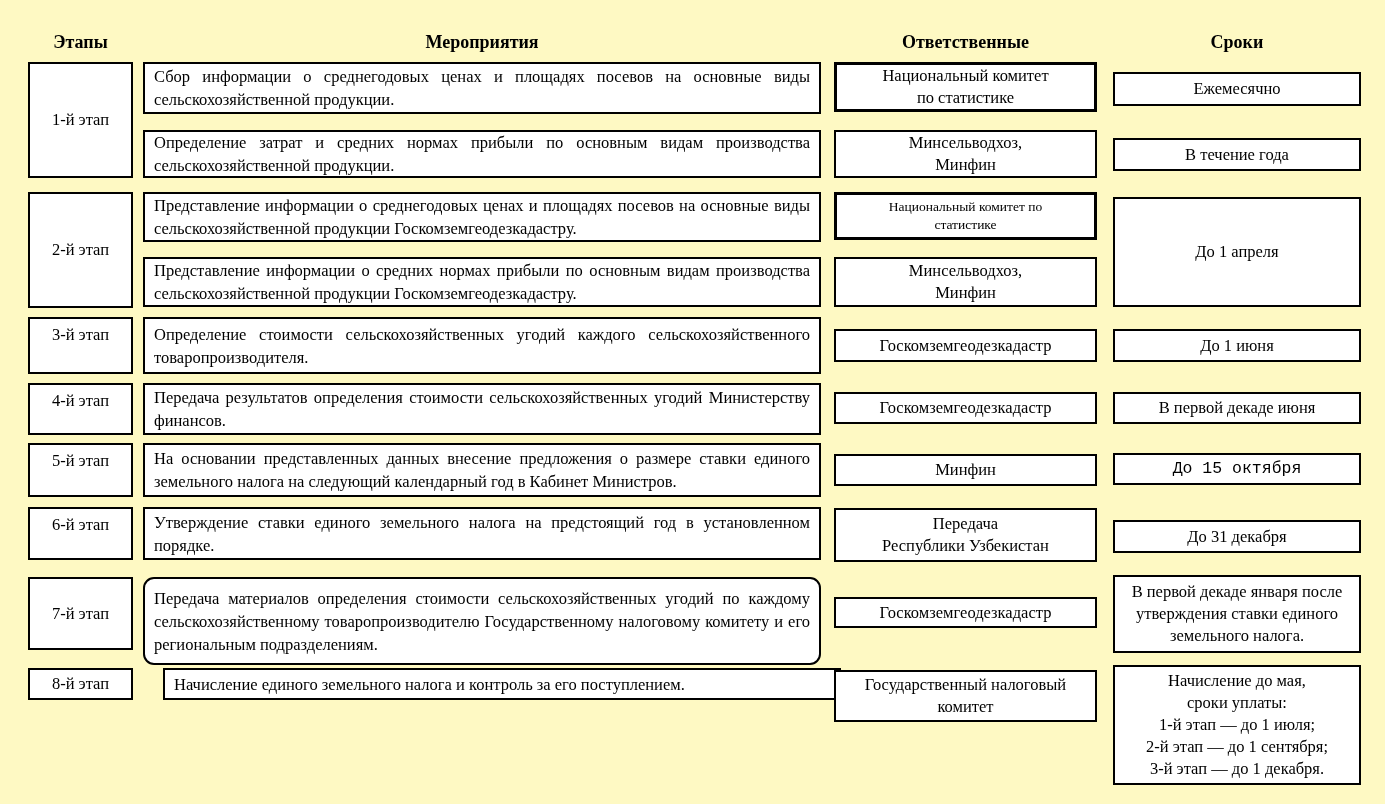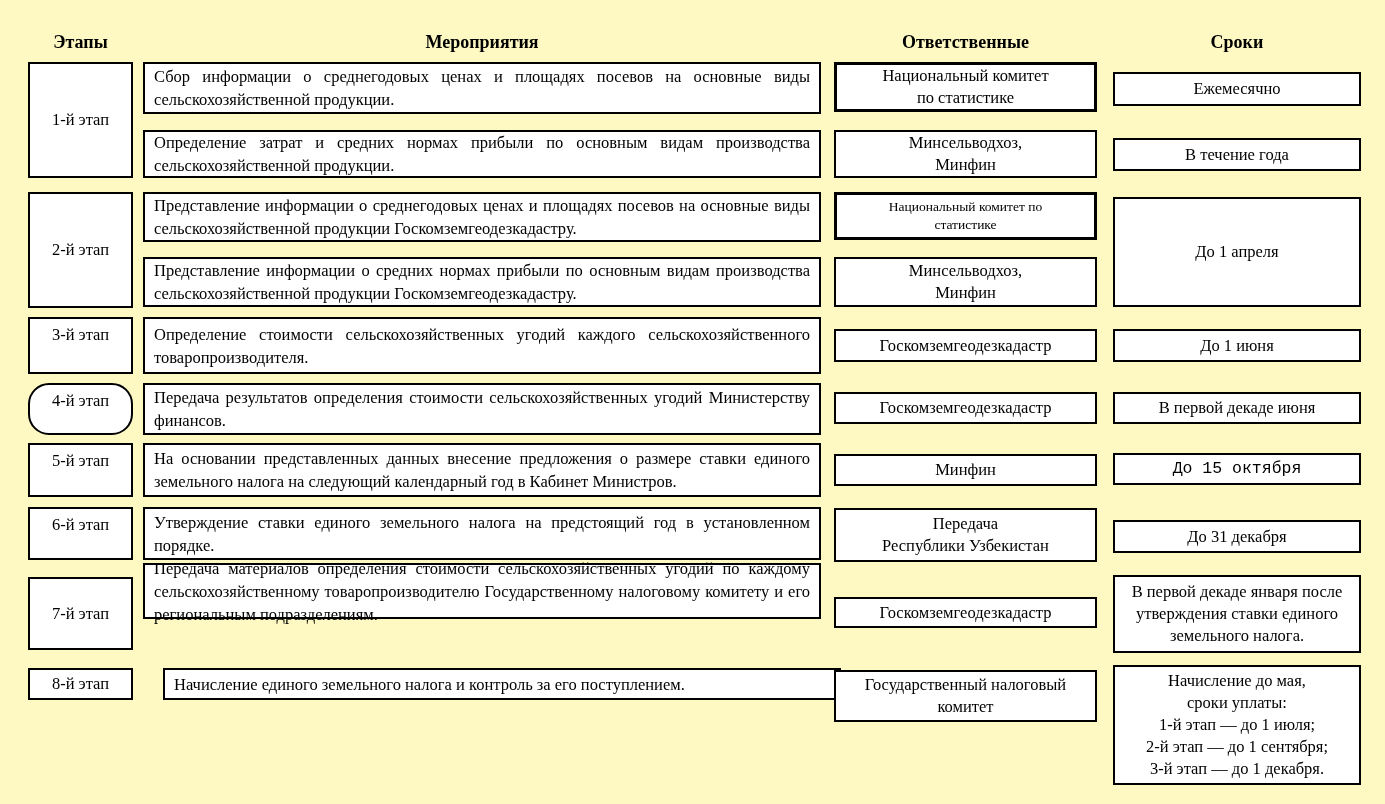--- a/index.html
+++ b/index.html
@@ -121,21 +121,21 @@
   <div class="box col-act" style="top:317px;height:57px;">
     <div class="act-text">Определение стоимости сельскохозяйственных угодий каждого сельскохозяйственного товаропроизводителя.</div>
   </div>
   <div class="box col-resp" style="top:329px;height:33px;">
     <div class="center-text">Госкомземгеодезкадастр</div>
   </div>
   <div class="box col-dl" style="top:329px;height:33px;">
     <div class="center-text">До 1 июня</div>
   </div>
 
-  <div class="box col-stage" style="top:383px;height:52px;border-radius:21px;">
+  <div class="box col-stage" style="top:383px;height:52px;">
     <span class="stage-label" style="align-self:flex-start;padding-top:6px;">4-й этап</span>
   </div>
   <div class="box col-act" style="top:383px;height:52px;">
     <div class="act-text">Передача результатов определения стоимости сельскохозяйственных угодий Министерству финансов.</div>
   </div>
   <div class="box col-resp" style="top:392px;height:32px;">
     <div class="center-text">Госкомземгеодезкадастр</div>
   </div>
   <div class="box col-dl" style="top:392px;height:32px;">
     <div class="center-text">В первой декаде июня</div>
@@ -164,21 +164,21 @@
     <div class="center-text">Передача
 Республики Узбекистан</div>
   </div>
   <div class="box col-dl" style="top:520px;height:33px;">
     <div class="center-text">До 31 декабря</div>
   </div>
 
   <div class="box col-stage" style="top:577px;height:73px;">
     <span class="stage-label">7-й этап</span>
   </div>
-  <div class="box col-act" style="top:563px;height:56px;">
+  <div class="box col-act" style="top:577px;height:88px;border-radius:11px;">
     <div class="act-text">Передача материалов определения стоимости сельскохозяйственных угодий по каждому сельскохозяйственному товаропроизводителю Государственному налоговому комитету и его региональным подразделениям.</div>
   </div>
   <div class="box col-resp" style="top:597px;height:31px;">
     <div class="center-text">Госкомземгеодезкадастр</div>
   </div>
   <div class="box col-dl" style="top:575px;height:78px;">
     <div class="center-text">В первой декаде января после утверждения ставки единого земельного налога.</div>
   </div>
 
   <div class="box col-stage" style="top:668px;height:32px;">

